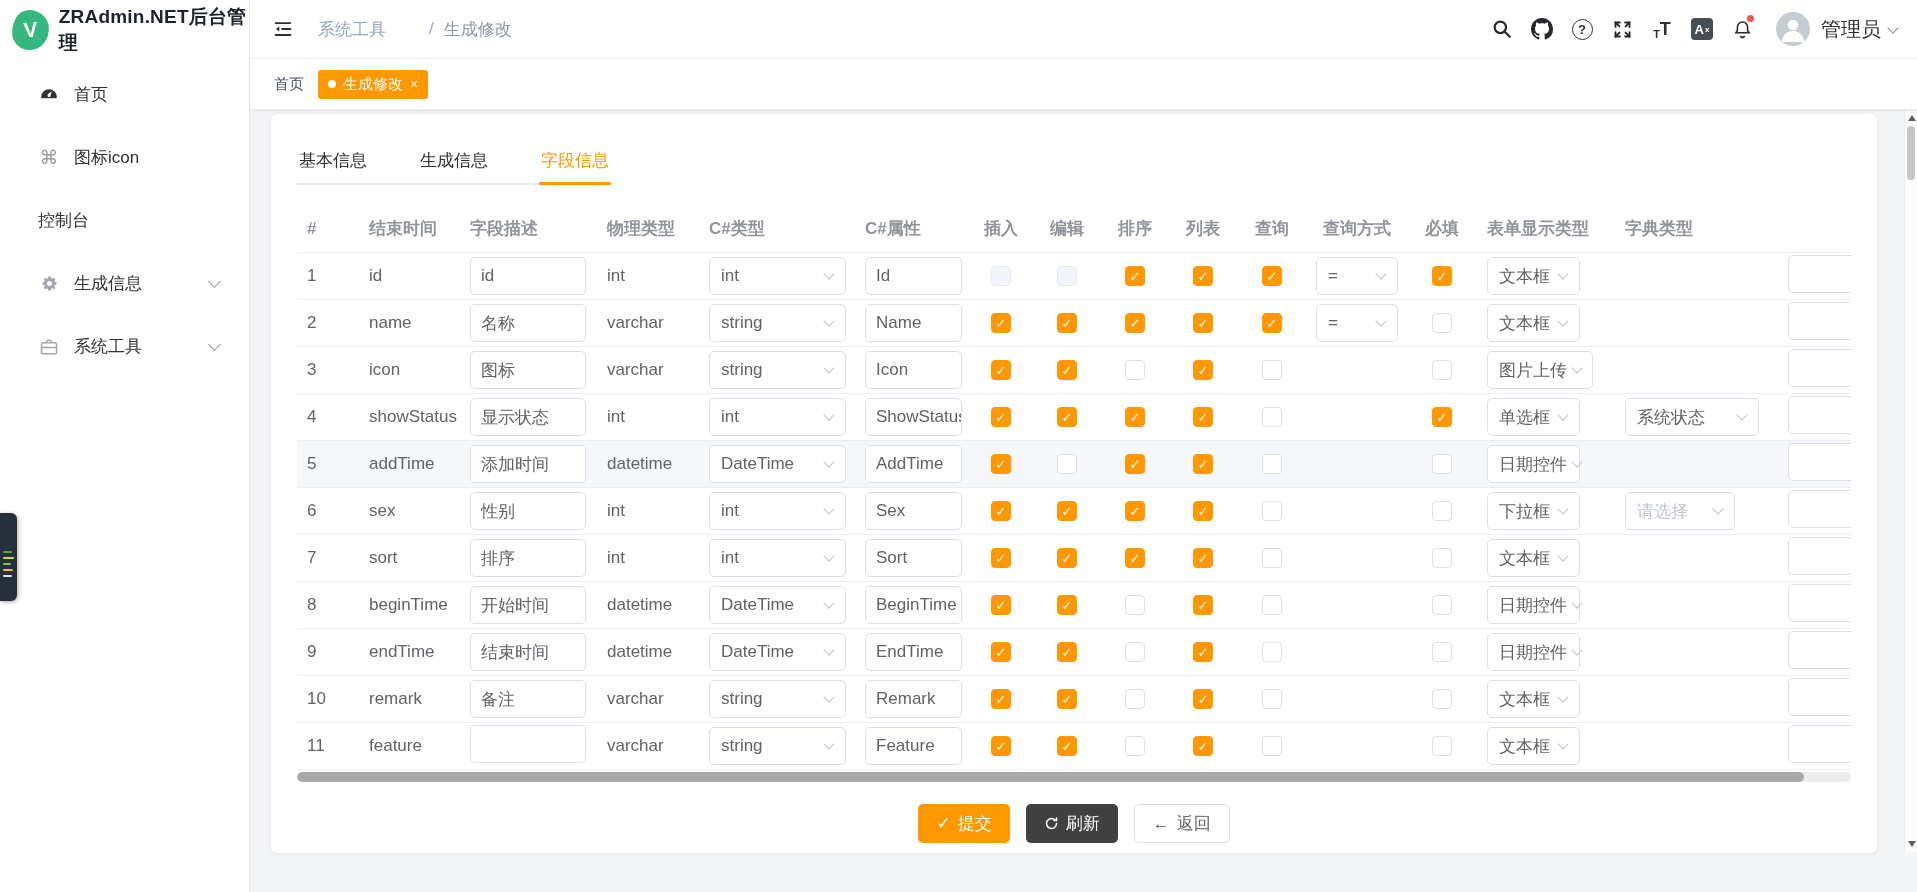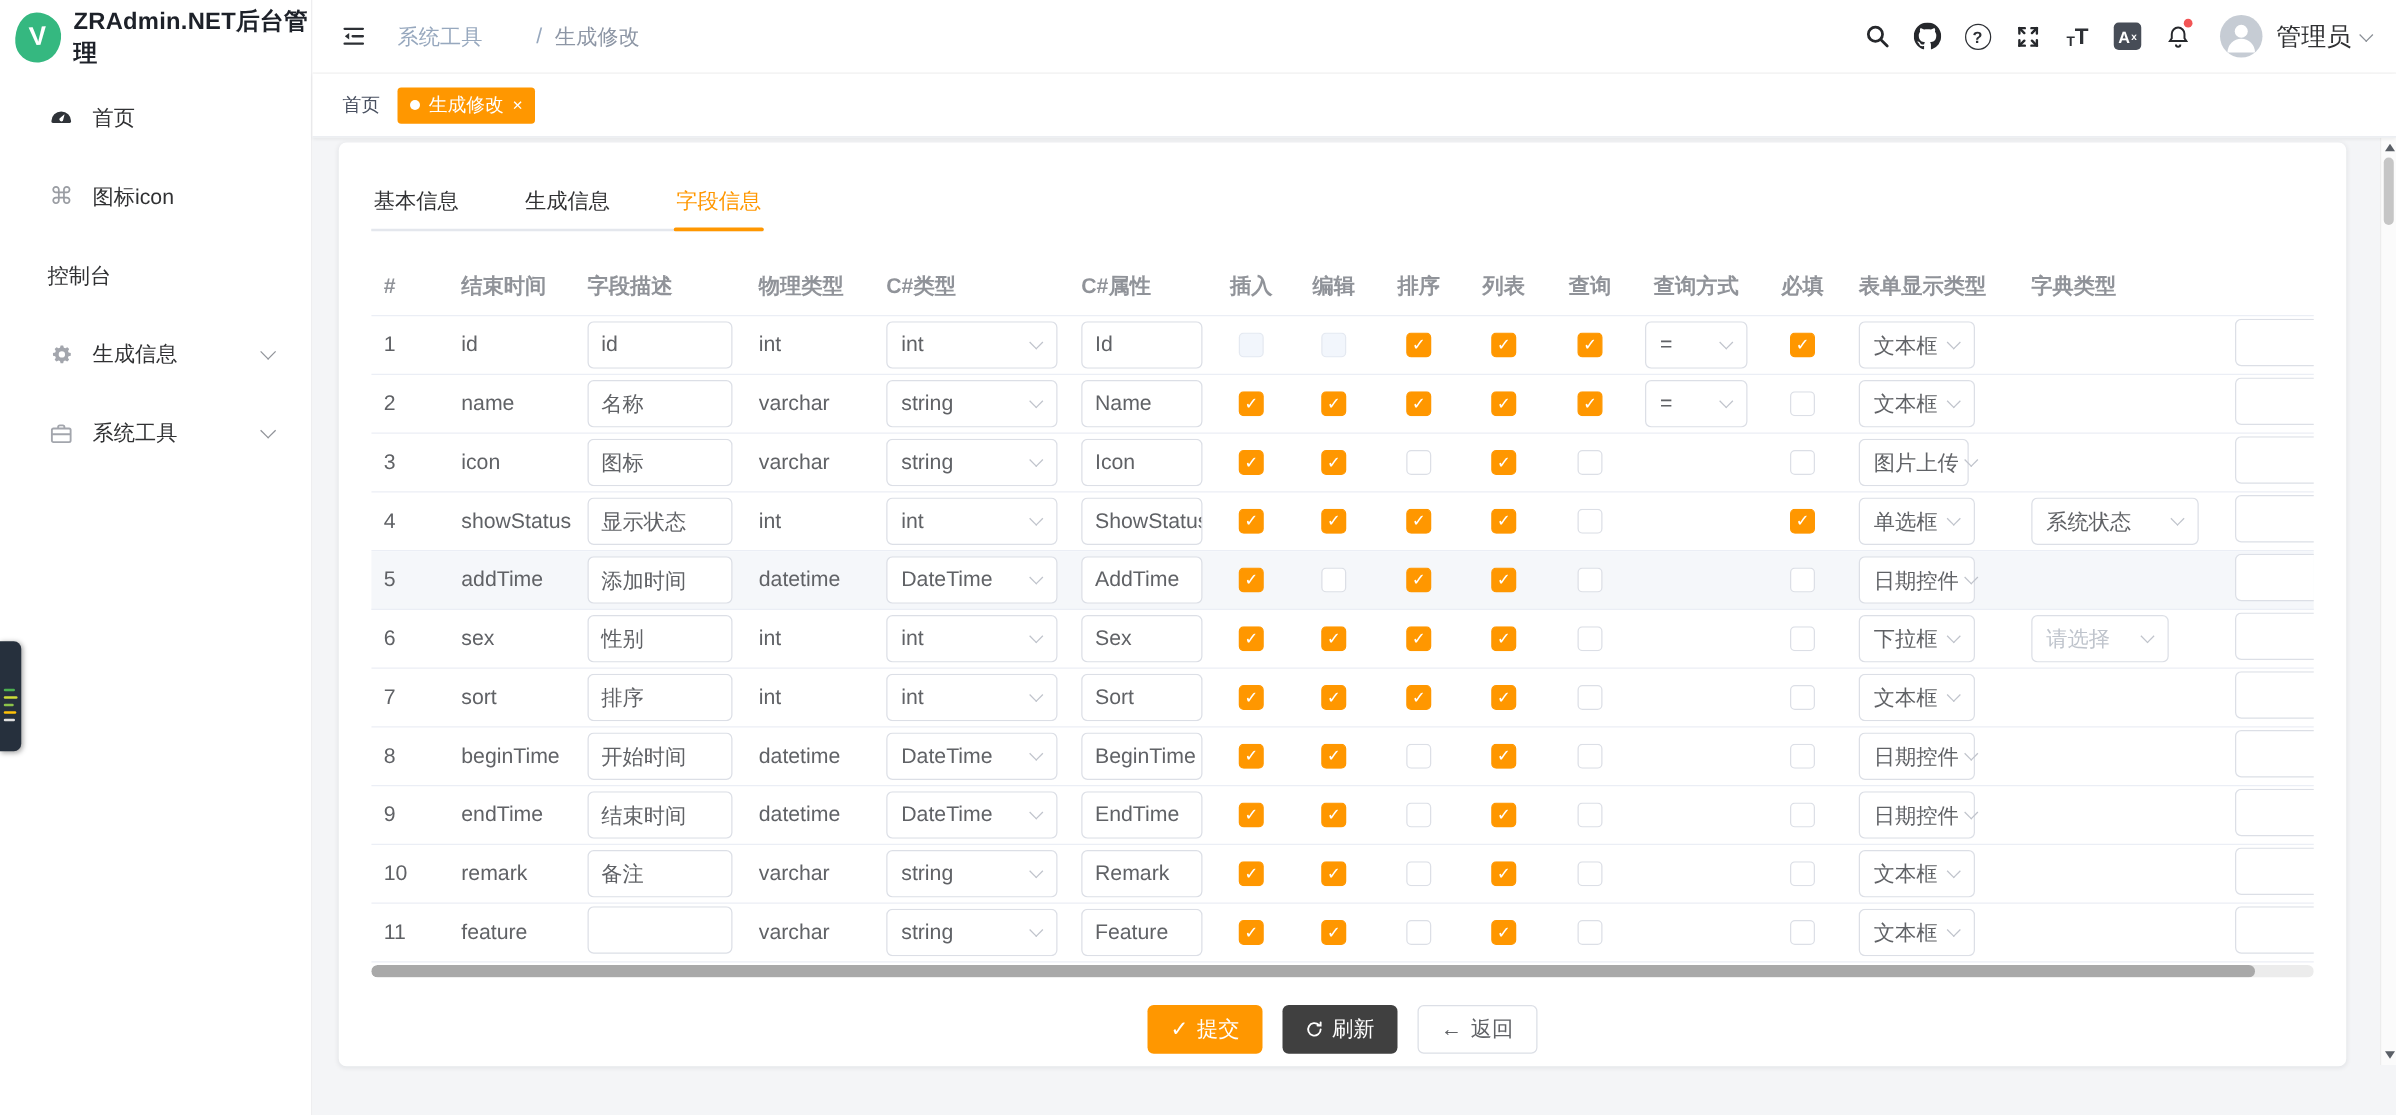--- a/index.html
+++ b/index.html
@@ -347,21 +347,21 @@
       <div class="td c9 ctr">
                   <span class="cb on">✓</span>
                 </div>
       <div class="td c10 ctr">
                   <span class="cb"></span>
                 </div>
       <div class="td c11 ctr"></div>
       <div class="td c12 ctr">
                   <span class="cb"></span>
                 </div>
-      <div class="td c13"><span class="sel" style="width:88px">
+      <div class="td c13"><span class="sel" style="width:106px">
                     <span class="sv">图片上传</span>
                     <span class="chev"></span>
                   </span></div>
       <div class="td c14"></div>
       <div class="td c15"><span class="inp w97"></span></div>
     </div>
               <div class="trow">
       <div class="td c0">4</div>
       <div class="td c1">showStatus</div>
       <div class="td c2"><span class="inp w116">显示状态</span></div>

